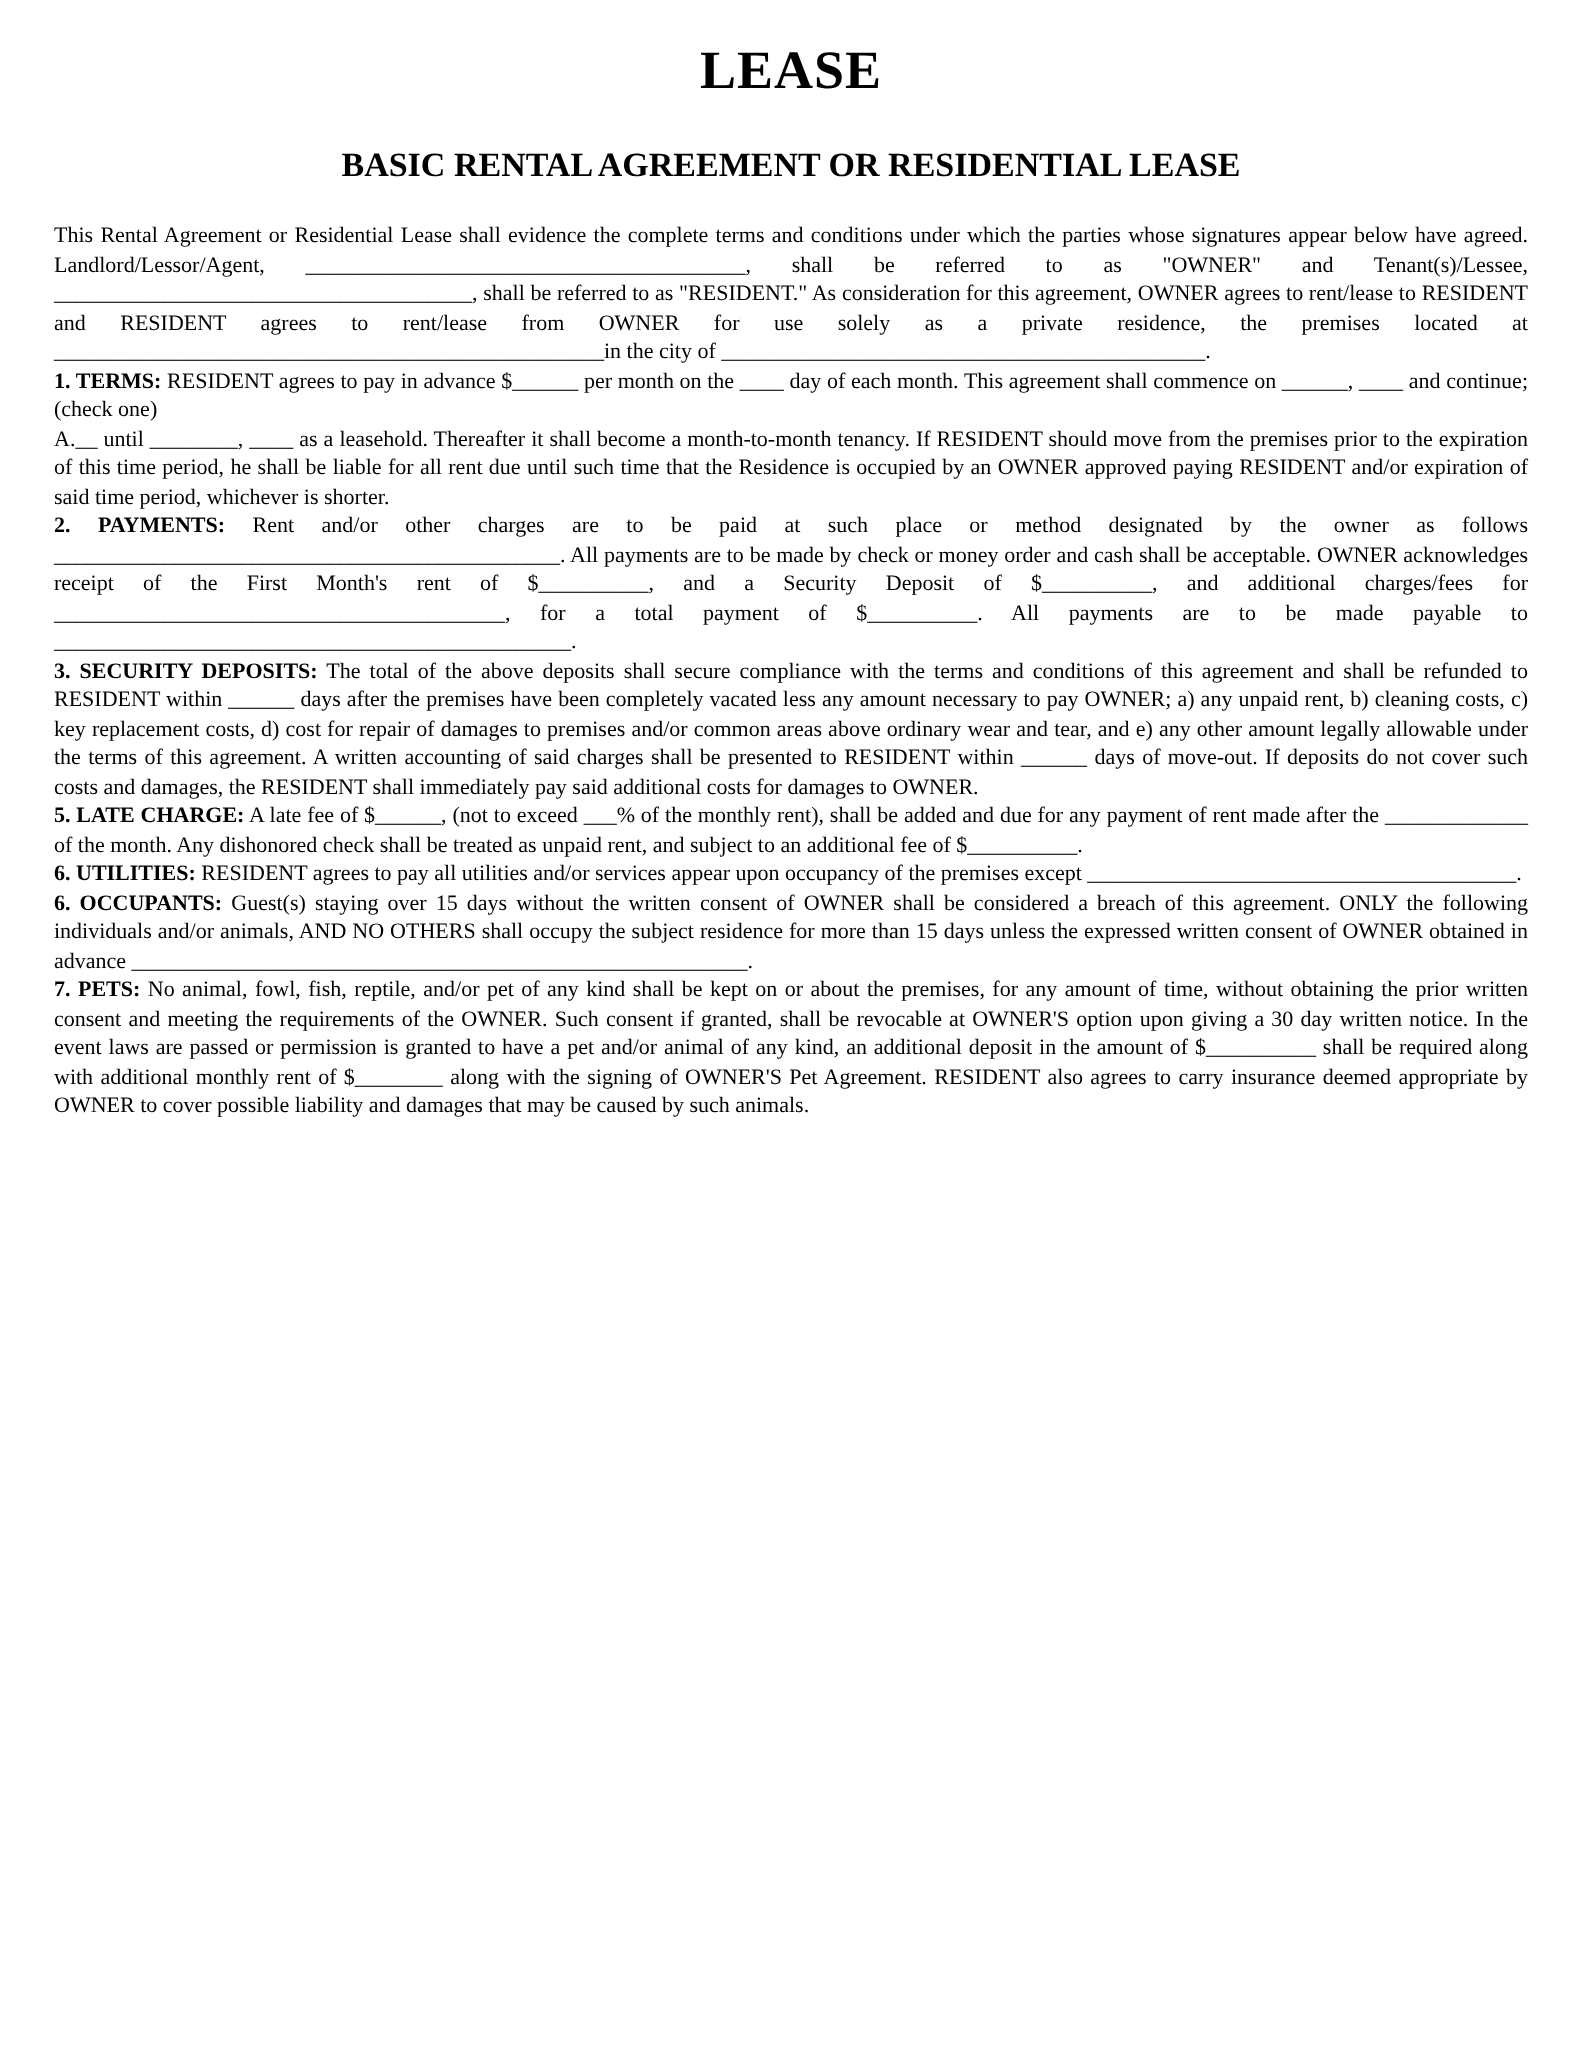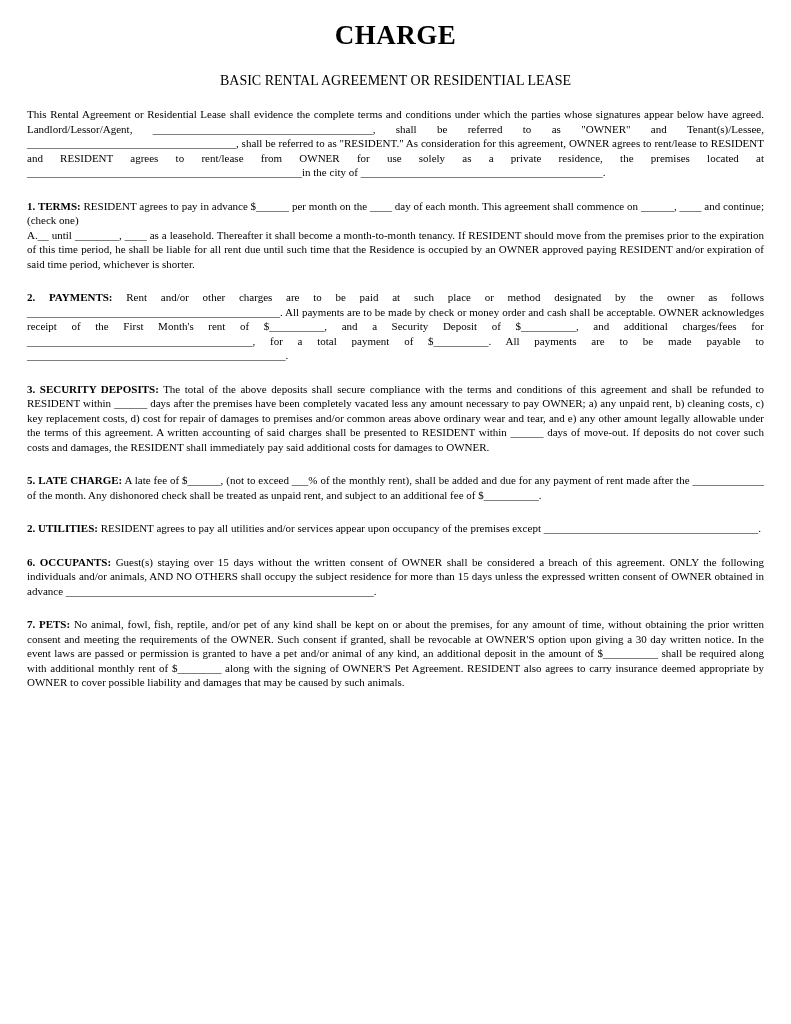--- a/index.html
+++ b/index.html
@@ -18,45 +18,44 @@
   }
   .doc-title {
     text-align: center;
     font-size: 27px;
     font-weight: bold;
     margin: 0 0 22px 0;
     letter-spacing: 0.5px;
   }
   .doc-subtitle {
     text-align: center;
-    font-size: 14px;
-    font-weight: normal;
+    font-size: 17px;
+    font-weight: bold;
     margin: 0 0 18px 0;
   }
   .para {
     font-size: 11px;
     line-height: 1.32;
     text-align: justify;
     margin: 0;
     overflow-wrap: break-word;
     word-break: break-word;
   }
   .section {
-    margin-top: 19px;
   }
   .section-label {
     font-weight: bold;
   }
 </style>
 </head>
 <body>
 
 <div class="page">
 
-  <h1 class="doc-title">CHARGE</h1>
+  <h1 class="doc-title">LEASE</h1>
 
   <h2 class="doc-subtitle">BASIC RENTAL AGREEMENT OR RESIDENTIAL LEASE</h2>
 
   <p class="para">This Rental Agreement or Residential Lease shall evidence the complete terms and conditions under which the parties whose signatures appear below have agreed. Landlord/Lessor/Agent, ________________________________________, shall be referred to as "OWNER" and Tenant(s)/Lessee, ______________________________________, shall be referred to as "RESIDENT." As consideration for this agreement, OWNER agrees to rent/lease to RESIDENT and RESIDENT agrees to rent/lease from OWNER for use solely as a private residence, the premises located at __________________________________________________in the city of ____________________________________________.</p>
 
   <div class="section">
     <p class="para"><b class="section-label">1. TERMS:</b> <span>RESIDENT agrees to pay in advance $______ per month on the ____ day of each month. This agreement shall commence on ______, ____ and continue; (check one)</span></p>
     <p class="para">A.__ until ________, ____ as a leasehold. Thereafter it shall become a month-to-month tenancy. If RESIDENT should move from the premises prior to the expiration of this time period, he shall be liable for all rent due until such time that the Residence is occupied by an OWNER approved paying RESIDENT and/or expiration of said time period, whichever is shorter.</p>
   </div>
 
@@ -66,21 +65,21 @@
 
   <div class="section">
     <p class="para"><b class="section-label">3. SECURITY DEPOSITS:</b> <span>The total of the above deposits shall secure compliance with the terms and conditions of this agreement and shall be refunded to RESIDENT within ______ days after the premises have been completely vacated less any amount necessary to pay OWNER; a) any unpaid rent, b) cleaning costs, c) key replacement costs, d) cost for repair of damages to premises and/or common areas above ordinary wear and tear, and e) any other amount legally allowable under the terms of this agreement. A written accounting of said charges shall be presented to RESIDENT within ______ days of move-out. If deposits do not cover such costs and damages, the RESIDENT shall immediately pay said additional costs for damages to OWNER.</span></p>
   </div>
 
   <div class="section">
     <p class="para"><b class="section-label">5. LATE CHARGE:</b> <span>A late fee of $______, (not to exceed ___% of the monthly rent), shall be added and due for any payment of rent made after the _____________ of the month. Any dishonored check shall be treated as unpaid rent, and subject to an additional fee of $__________.</span></p>
   </div>
 
   <div class="section">
-    <p class="para"><b class="section-label">2. UTILITIES:</b> <span>RESIDENT agrees to pay all utilities and/or services appear upon occupancy of the premises except _______________________________________.</span></p>
+    <p class="para"><b class="section-label">6. UTILITIES:</b> <span>RESIDENT agrees to pay all utilities and/or services appear upon occupancy of the premises except _______________________________________.</span></p>
   </div>
 
   <div class="section">
     <p class="para"><b class="section-label">6. OCCUPANTS:</b> <span>Guest(s) staying over 15 days without the written consent of OWNER shall be considered a breach of this agreement. ONLY the following individuals and/or animals, AND NO OTHERS shall occupy the subject residence for more than 15 days unless the expressed written consent of OWNER obtained in advance ________________________________________________________.</span></p>
   </div>
 
   <div class="section">
     <p class="para"><b class="section-label">7. PETS:</b> <span>No animal, fowl, fish, reptile, and/or pet of any kind shall be kept on or about the premises, for any amount of time, without obtaining the prior written consent and meeting the requirements of the OWNER. Such consent if granted, shall be revocable at OWNER'S option upon giving a 30 day written notice. In the event laws are passed or permission is granted to have a pet and/or animal of any kind, an additional deposit in the amount of $__________ shall be required along with additional monthly rent of $________ along with the signing of OWNER'S Pet Agreement. RESIDENT also agrees to carry insurance deemed appropriate by OWNER to cover possible liability and damages that may be caused by such animals.</span></p>
   </div>
 

